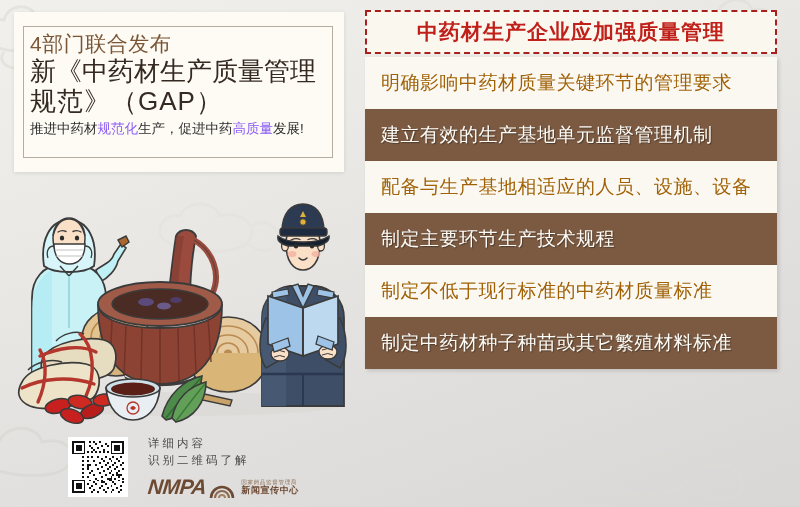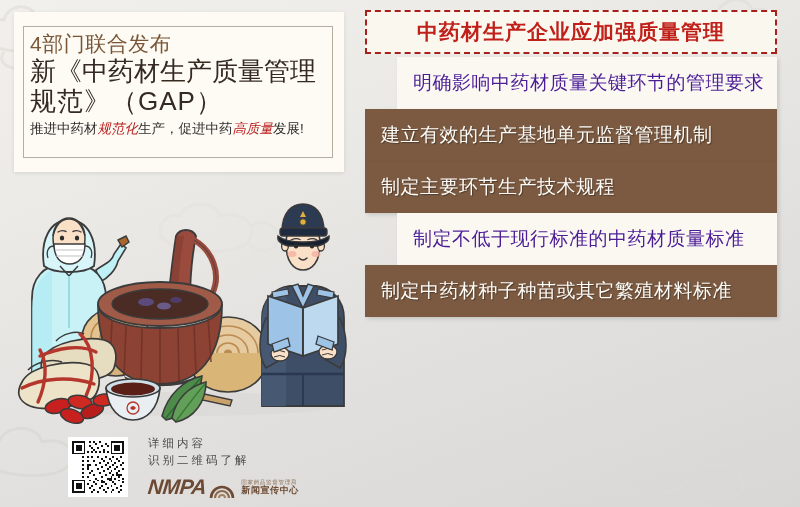--- a/index.html
+++ b/index.html
@@ -66,21 +66,21 @@
     white-space: nowrap;
   }
   .t-line3 { letter-spacing: 1px; }
   .t-sub {
     margin-top: 4px;
     color: #2c2c2c;
     font-size: 13.5px;
     line-height: 17px;
     white-space: nowrap;
   }
-  .t-sub .hl { color: #b91c1c; font-style: italic; }
+  .t-sub .hl { color: #8b5cf6; }
 
   
   #illustration {
     position: absolute;
     left: 0; top: 178px;
     width: 360px; height: 250px;
   }
   #illustration svg { display:block; }
 
   
@@ -180,23 +180,22 @@
     align-items: center;
     padding-left: 16px;
     box-sizing: border-box;
     font-size: 19px;
     letter-spacing: .5px;
     white-space: nowrap;
     box-shadow: 2px 2px 4px rgba(0,0,0,.13);
   }
   .row.light {
     background: #fbf8f1;
-    color: #4c1d95;
+    color: #a16207;
     text-shadow: 1px 1px 0 rgba(255,255,255,.6);
-    margin-left: 32px;
   }
   .row.dark {
     background: #7b5a41;
     color: #fdfcf8;
     text-shadow: 1px 1px 1px rgba(0,0,0,.35);
   }
   .row-label { display: inline-block; }
 </style>
 </head>
 <body>
@@ -582,20 +581,23 @@
     <div id="list-header">
       <span class="hdr-text">中药材生产企业应加强质量管理</span>
     </div>
     <div id="list-rows">
         <div class="row light">
           <span class="row-label">明确影响中药材质量关键环节的管理要求</span>
         </div>
         <div class="row dark">
           <span class="row-label">建立有效的生产基地单元监督管理机制</span>
         </div>
+        <div class="row light">
+          <span class="row-label">配备与生产基地相适应的人员、设施、设备</span>
+        </div>
         <div class="row dark">
           <span class="row-label">制定主要环节生产技术规程</span>
         </div>
         <div class="row light">
           <span class="row-label">制定不低于现行标准的中药材质量标准</span>
         </div>
         <div class="row dark">
           <span class="row-label">制定中药材种子种苗或其它繁殖材料标准</span>
         </div>
       </div>

